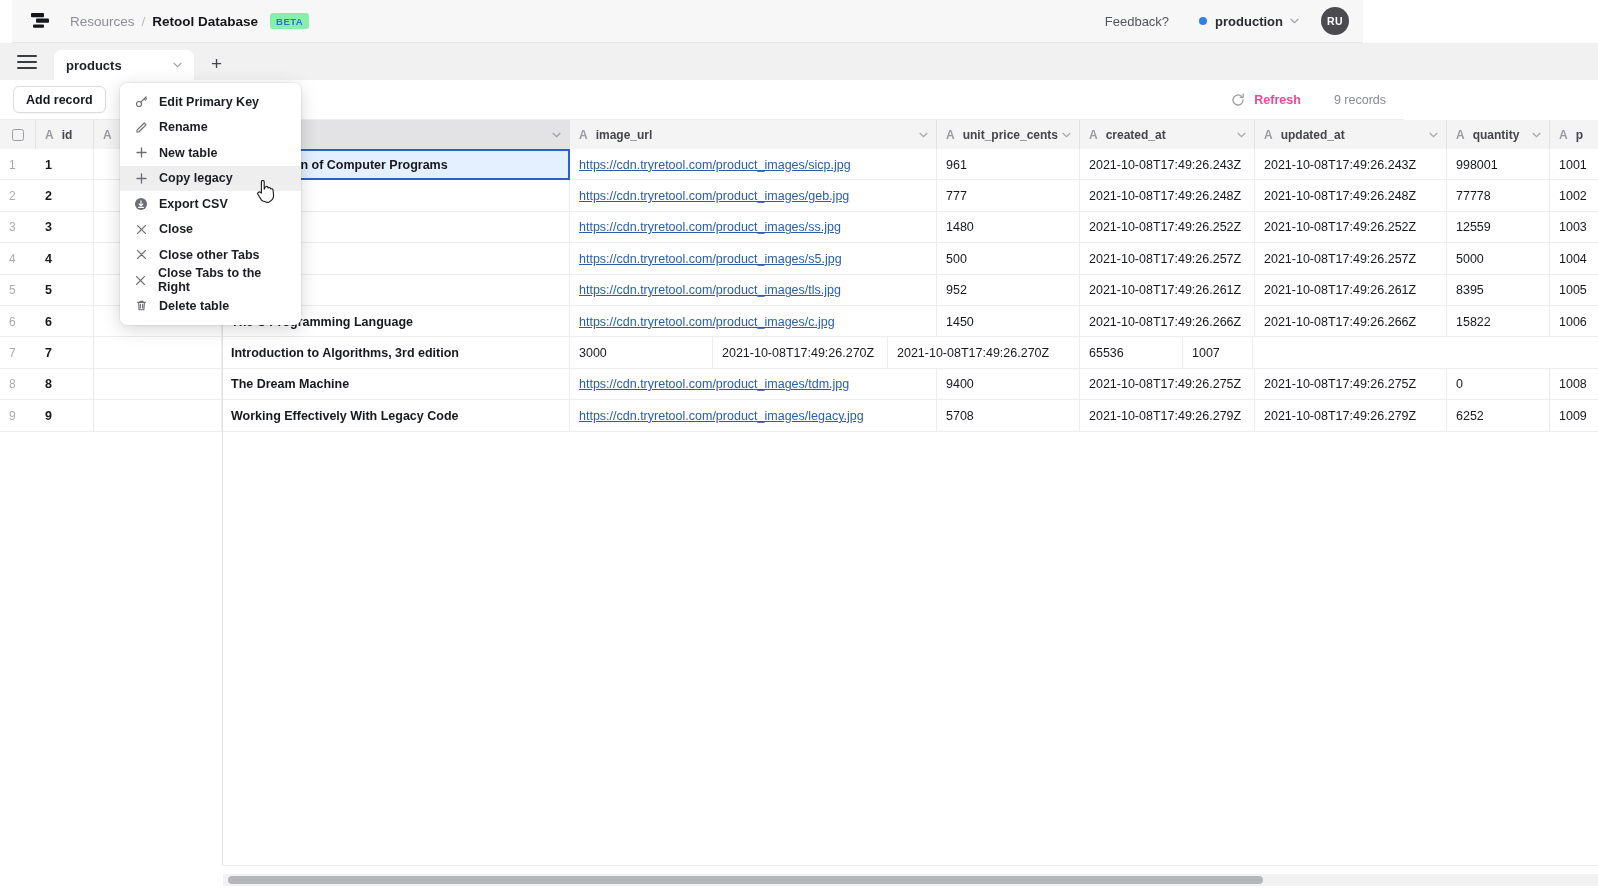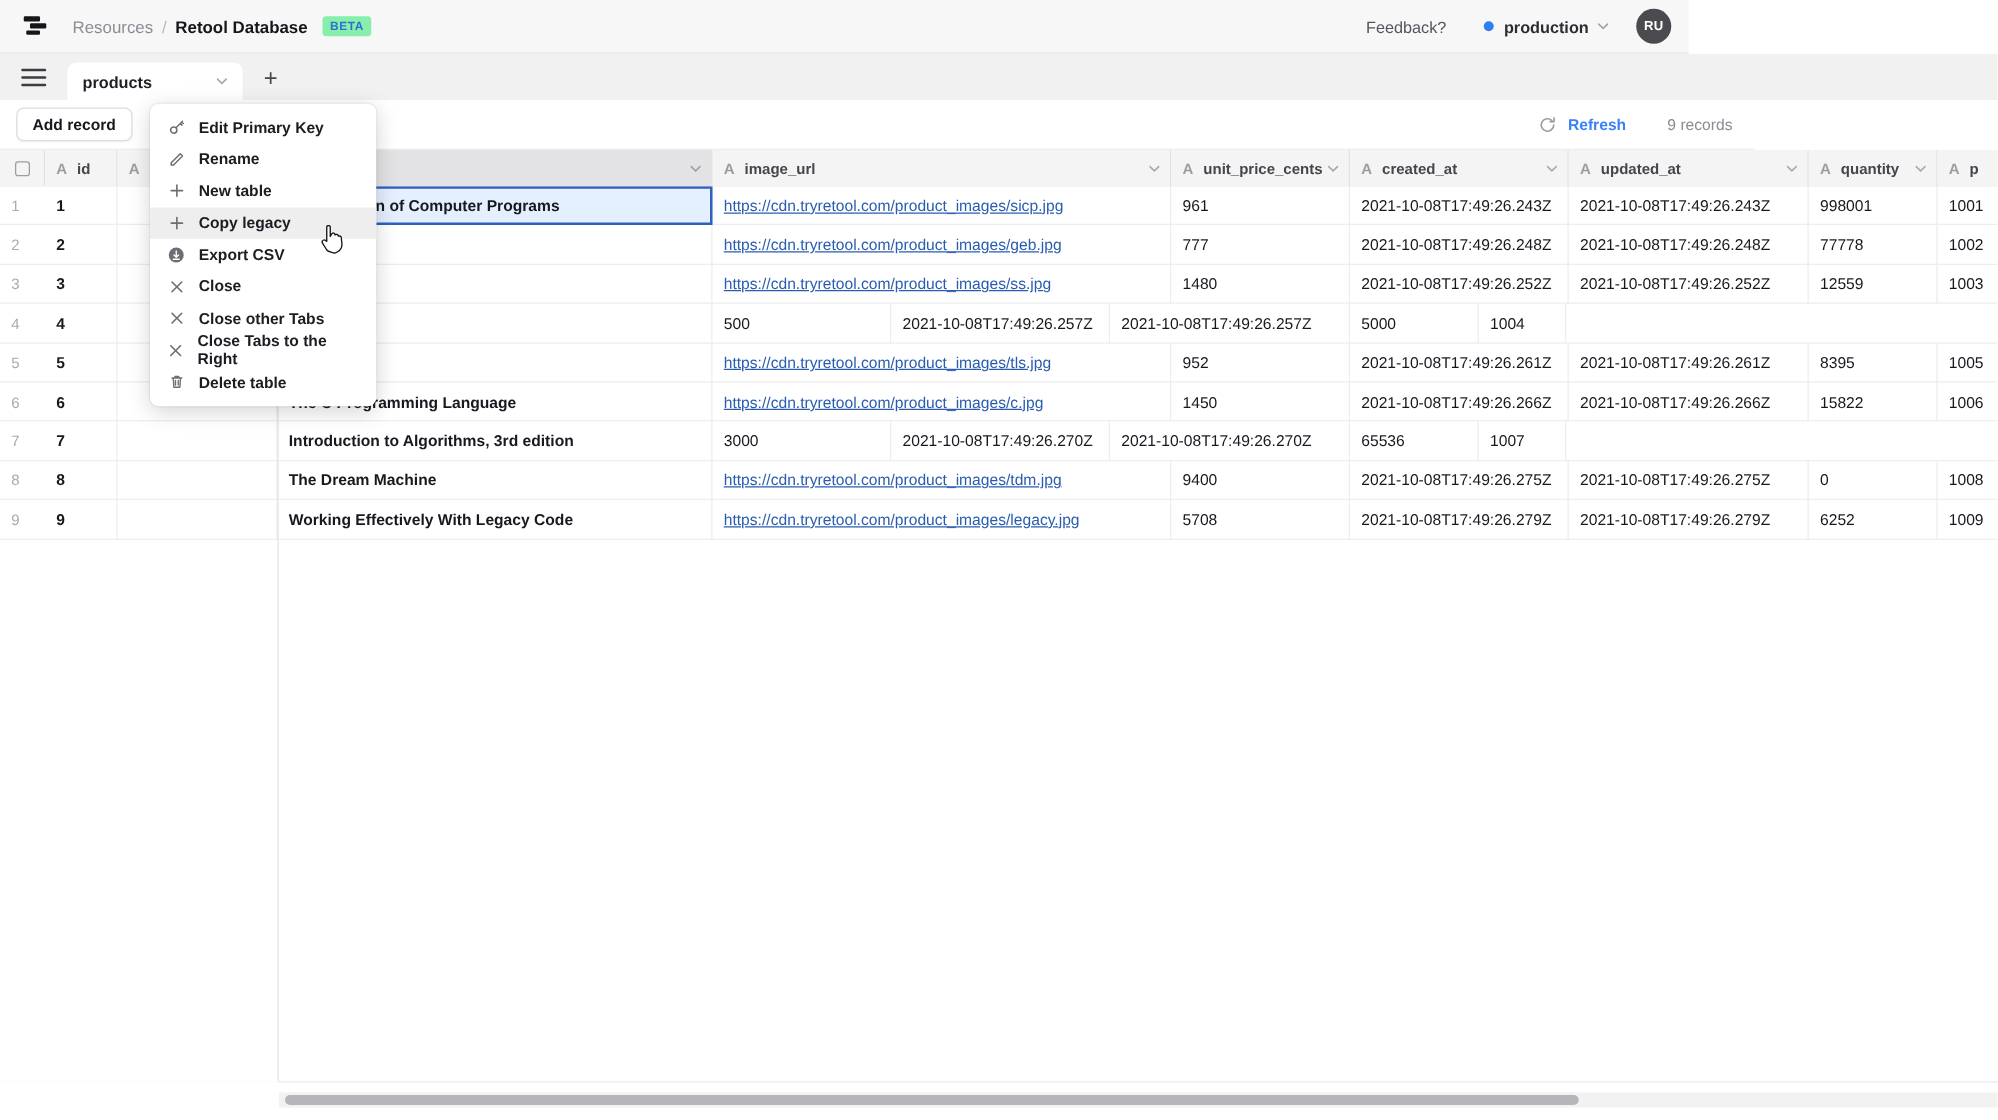--- a/index.html
+++ b/index.html
@@ -6,21 +6,21 @@
   html, body {
     width: 1598px; height: 896px;
     font-family: "Liberation Sans", sans-serif;
     background: #ffffff;
     overflow: hidden;
     -webkit-font-smoothing: antialiased;
   }
 
   
   #topbar {
-    position: absolute; left: 0; top: 0; width: 1351px; height: 43px;
+    position: absolute; left: 12px; top: 0; width: 1351px; height: 43px;
     background: #f7f7f8;
     border-bottom: 1px solid #e6e6e8;
     display: flex; align-items: center;
   }
   #logo-icon { margin-left: 17px; width: 22px; height: 22px; display:block; }
   #breadcrumb { display: flex; align-items: center; margin-left: 19px; font-size: 13.5px; }
   .crumb-muted { color: #8b8d94; }
   .crumb-sep { color: #b9bbc0; margin: 0 7px; }
   .crumb-strong { color: #15161a; font-weight: 700; }
   #beta-badge {
@@ -71,21 +71,21 @@
     margin-left: 13px; height: 27px; padding: 0 12px;
     border: 1px solid #dcdce0; border-radius: 6px; background: #fff;
     font-size: 12.5px; font-weight: 700; color: #16181d;
     display: flex; align-items: center;
     box-shadow: 0 1px 1px rgba(0,0,0,.035);
   }
   #hide-fields-btn { margin-left: 14px; width: 20px; height: 20px; display:flex; align-items:center; justify-content:center;}
   #quick-find { margin-left: 34px; display: flex; align-items: center; color: #5c5e66; font-size: 12.5px; font-weight: 600; }
   #quick-find .qf-label { margin-left: 9px; }
   #toolbar-right { margin-left: auto; display: flex; align-items: center; margin-right: 18px; }
-  #refresh-btn { display: flex; align-items: center; font-size: 12.5px; font-weight: 700; color: #3b82f6; }
+  #refresh-btn { display: flex; align-items: center; font-size: 12.5px; font-weight: 700; color: #ec4899; }
   #refresh-btn .rf-label { margin-left: 9px; }
   #record-count { margin-left: 33px; font-size: 12.5px; color: #8a8c93; }
 
   
   #grid { position: absolute; left: 0; top: 120px; width: 1598px; height: 745px; background: #fff; overflow: hidden; }
   #header-row { display: flex; height: 29px; background: #f4f4f5; border-bottom: 1px solid #dededf; }
   .hcell {
     display: flex; align-items: center; height: 29px;
     border-right: 1px solid #e2e2e4; font-size: 12px; font-weight: 700; color: #44464c;
     padding: 0 9px; position: relative; flex: 0 0 auto; background: #f4f4f5;
@@ -312,20 +312,23 @@
         <div class="cell c-crt">2021-10-08T17:49:26.252Z</div>
         <div class="cell c-upd">2021-10-08T17:49:26.252Z</div>
         <div class="cell c-qty">12559</div>
         <div class="cell c-p">1003</div>
       </div>
       <div class="row">
         <div class="cell c-num rownum">4</div>
         <div class="cell c-id bold">4</div>
         <div class="cell c-prod"></div>
         <div class="cell c-name bold">se Five</div>
+        <div class="cell c-img">
+          <a href="#">https://cdn.tryretool.com/product_images/s5.jpg</a>
+        </div>
         <div class="cell c-price">500</div>
         <div class="cell c-crt">2021-10-08T17:49:26.257Z</div>
         <div class="cell c-upd">2021-10-08T17:49:26.257Z</div>
         <div class="cell c-qty">5000</div>
         <div class="cell c-p">1004</div>
       </div>
       <div class="row">
         <div class="cell c-num rownum">5</div>
         <div class="cell c-id bold">5</div>
         <div class="cell c-prod"></div>

